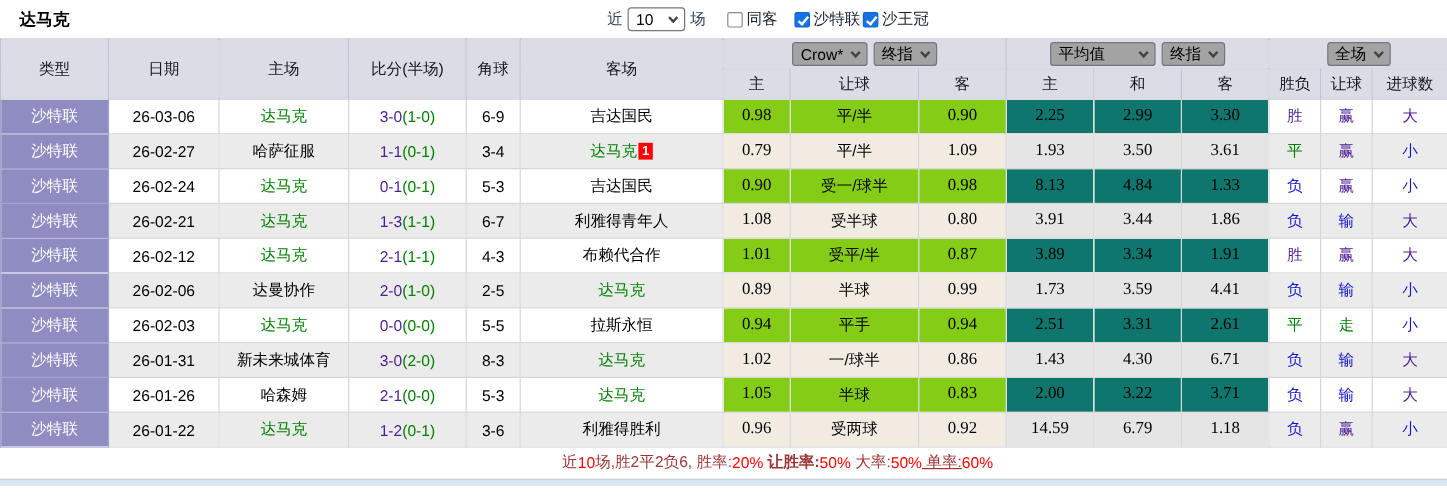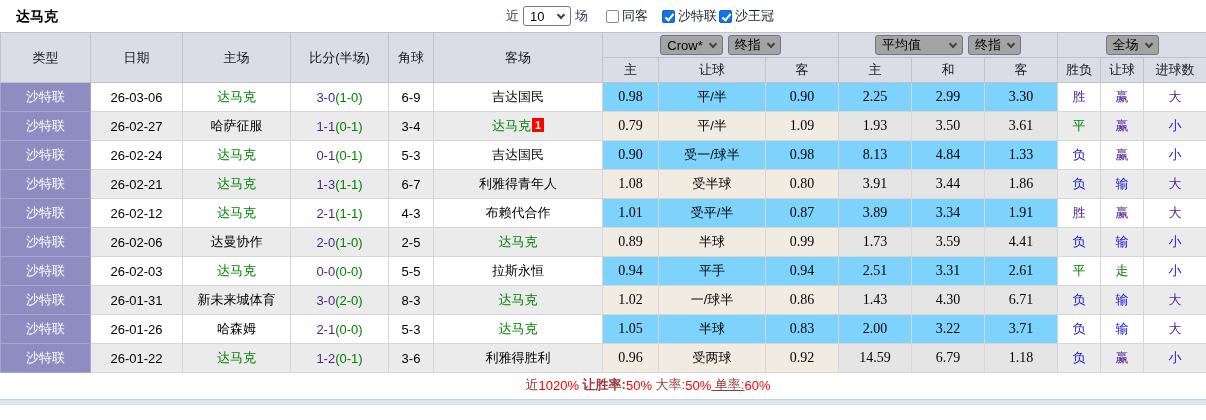--- a/index.html
+++ b/index.html
@@ -36,23 +36,23 @@
   thead { border-bottom:1px solid #9a9aa8; }
   thead .selwrap { display:flex; align-items:center; justify-content:center; gap:5px; }
   thead .sel { background:#a3a3a3; }
   tbody td {
     border:1px solid #d6d6d6; height:29px; padding:0 2px; text-align:center;
     overflow:hidden; white-space:nowrap;
   }
   tr.odd  td.plain { background:#fff; }
   tr.even td.plain { background:#ebebeb; }
   td.league { background:#8f8cc2; color:#fff; border-color:#a7a4cf; }
-  tr.odd  td.cream { background:#7dd3fc; }
+  tr.odd  td.cream { background:#84cc16; }
   tr.even td.cream { background:#f1ebe2; }
-  tr.odd  td.lblue { background:#7dd3fc; }
+  tr.odd  td.lblue { background:#0f766e; }
   tr.even td.lblue { background:#e5e5e5; }
   .serif { font-family:"Liberation Serif","DejaVu Serif",serif; font-size:14px; }
   .c-red   { color:#4c1d95; }
   .c-green { color:#008000; }
   .c-blue  { color:#1515cc; }
   .badge { display:inline-block; background:#ff0000; color:#fff; font-size:11px; font-weight:bold;
     line-height:14px; padding:0 3px; margin-left:1px; vertical-align:1px; }
   
   .summary { height:24px; display:flex; align-items:center; justify-content:center; font-size:13px; padding-left:90px; }
   .sum-dark { color:#9b3636; }
@@ -321,20 +321,21 @@
         <td class="plain"><span class="c-blue">负</span></td>
         <td class="plain"><span class="c-red">赢</span></td>
         <td class="plain"><span class="c-blue">小</span></td>
       </tr>
     </tbody>
 </table>
 
 <div class="summary">
     <span class="sum-dark" style="white-space: pre;">近</span>
     <span class="sum-red" style="white-space: pre;">10</span>
+    <span class="sum-dark" style="white-space: pre;">场,胜2平2负6, 胜率:</span>
     <span class="sum-red" style="white-space: pre;">20%</span>
     <span class="sum-dark" style="white-space: pre; font-weight: bold;"> 让胜率:</span>
     <span class="sum-red" style="white-space: pre;">50%</span>
     <span class="sum-dark" style="white-space: pre;"> 大率:</span>
     <span class="sum-red" style="white-space: pre;">50%</span>
     <span class="sum-dark" style="white-space: pre; text-decoration: underline;"> 单率:</span>
     <span class="sum-red" style="white-space: pre;">60%</span>
   </div>
 <div class="bottombar"></div>
 

